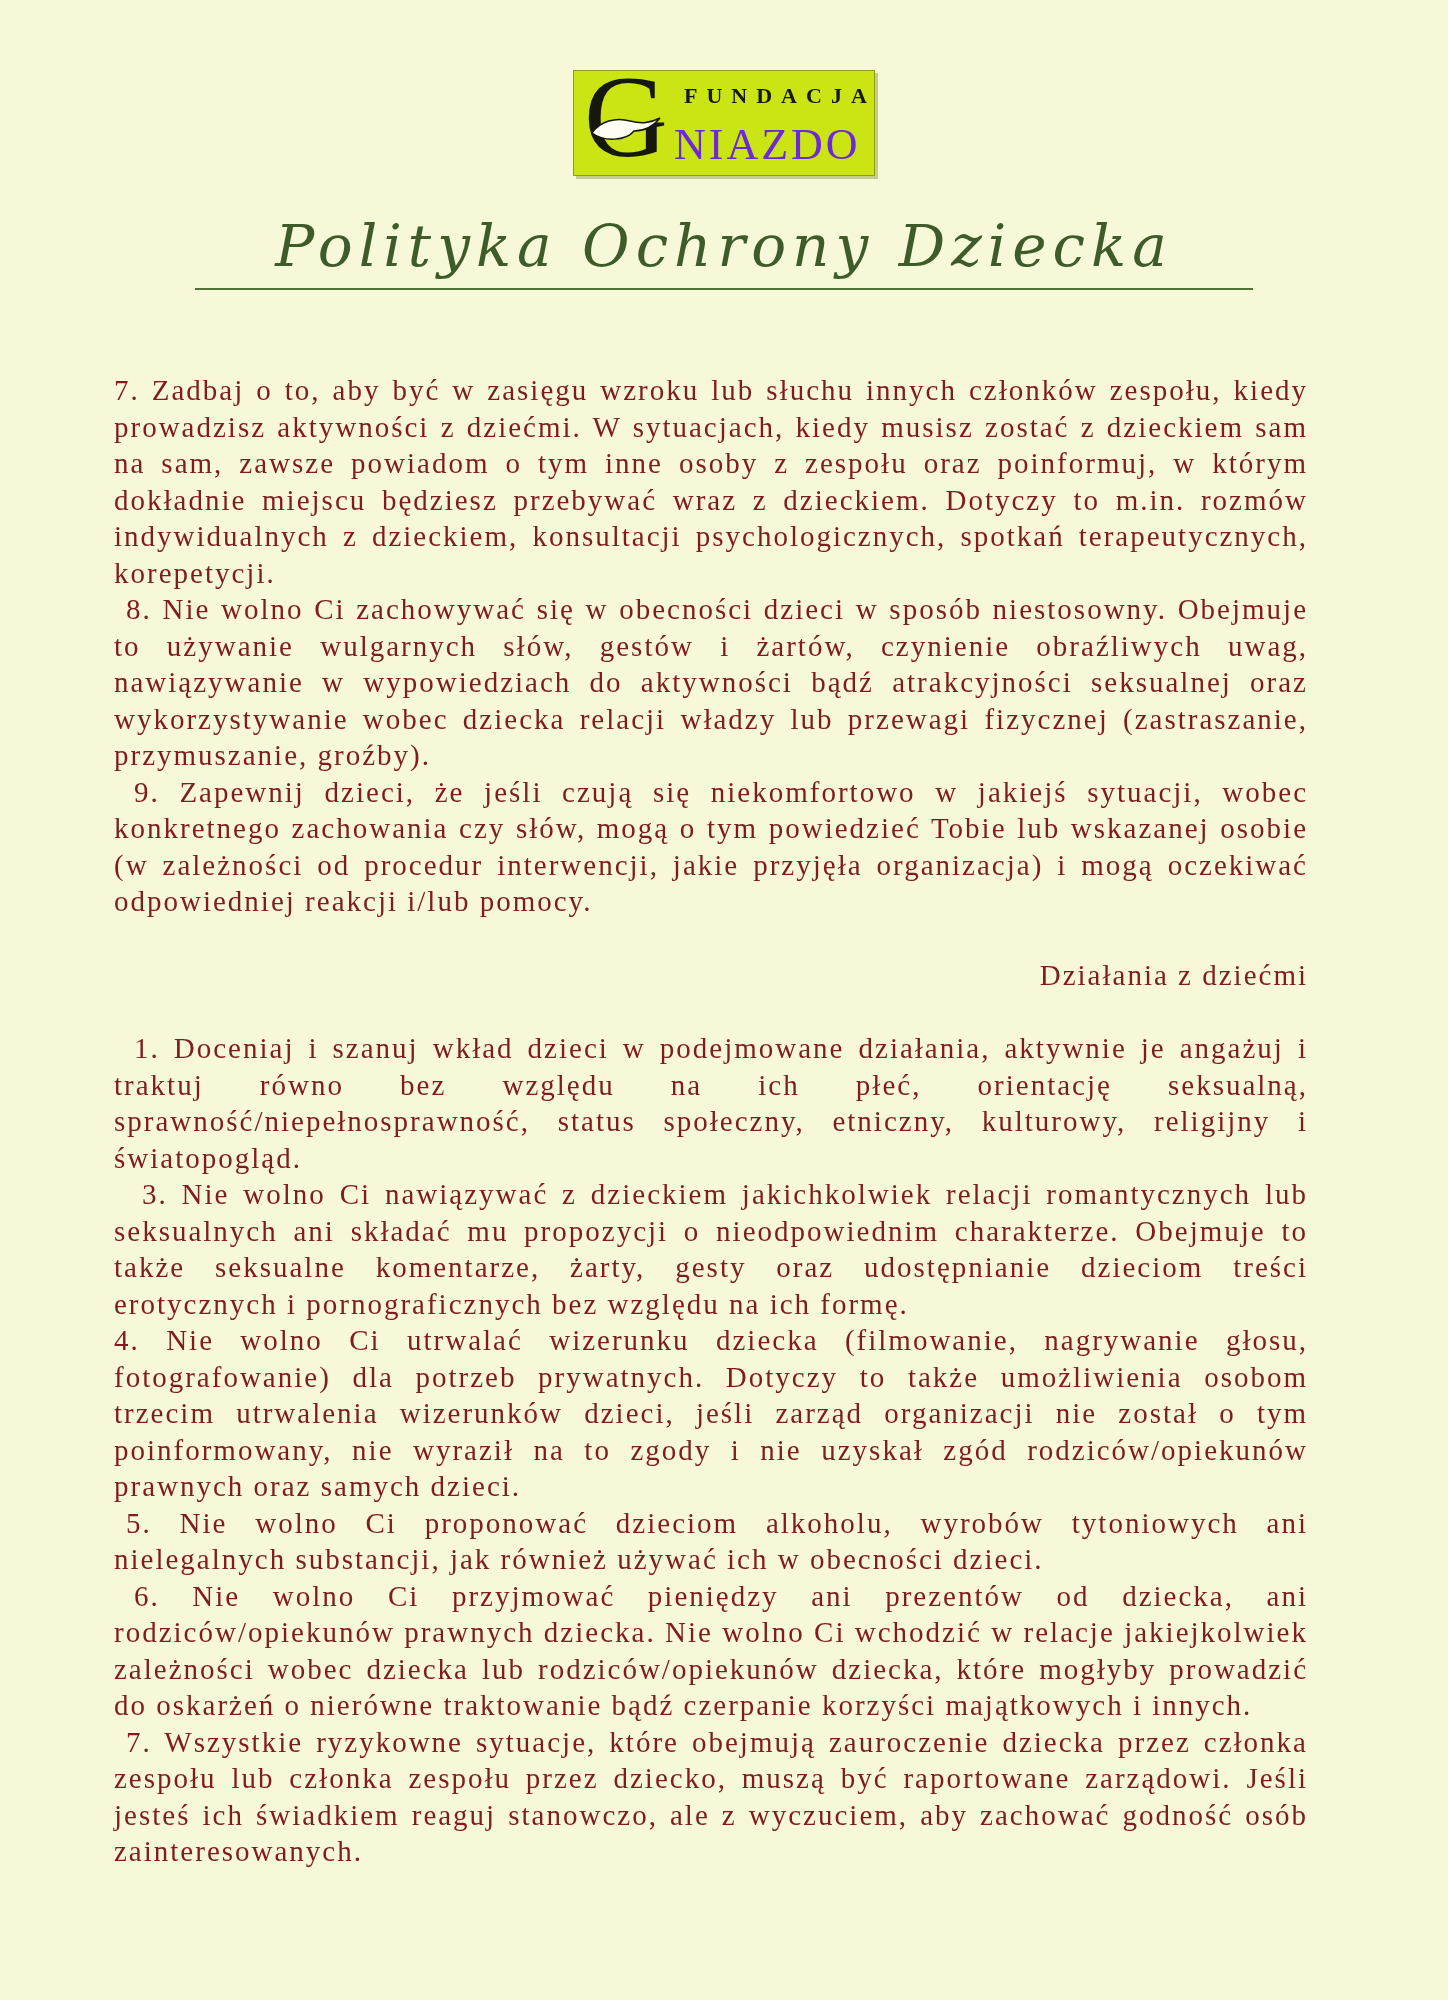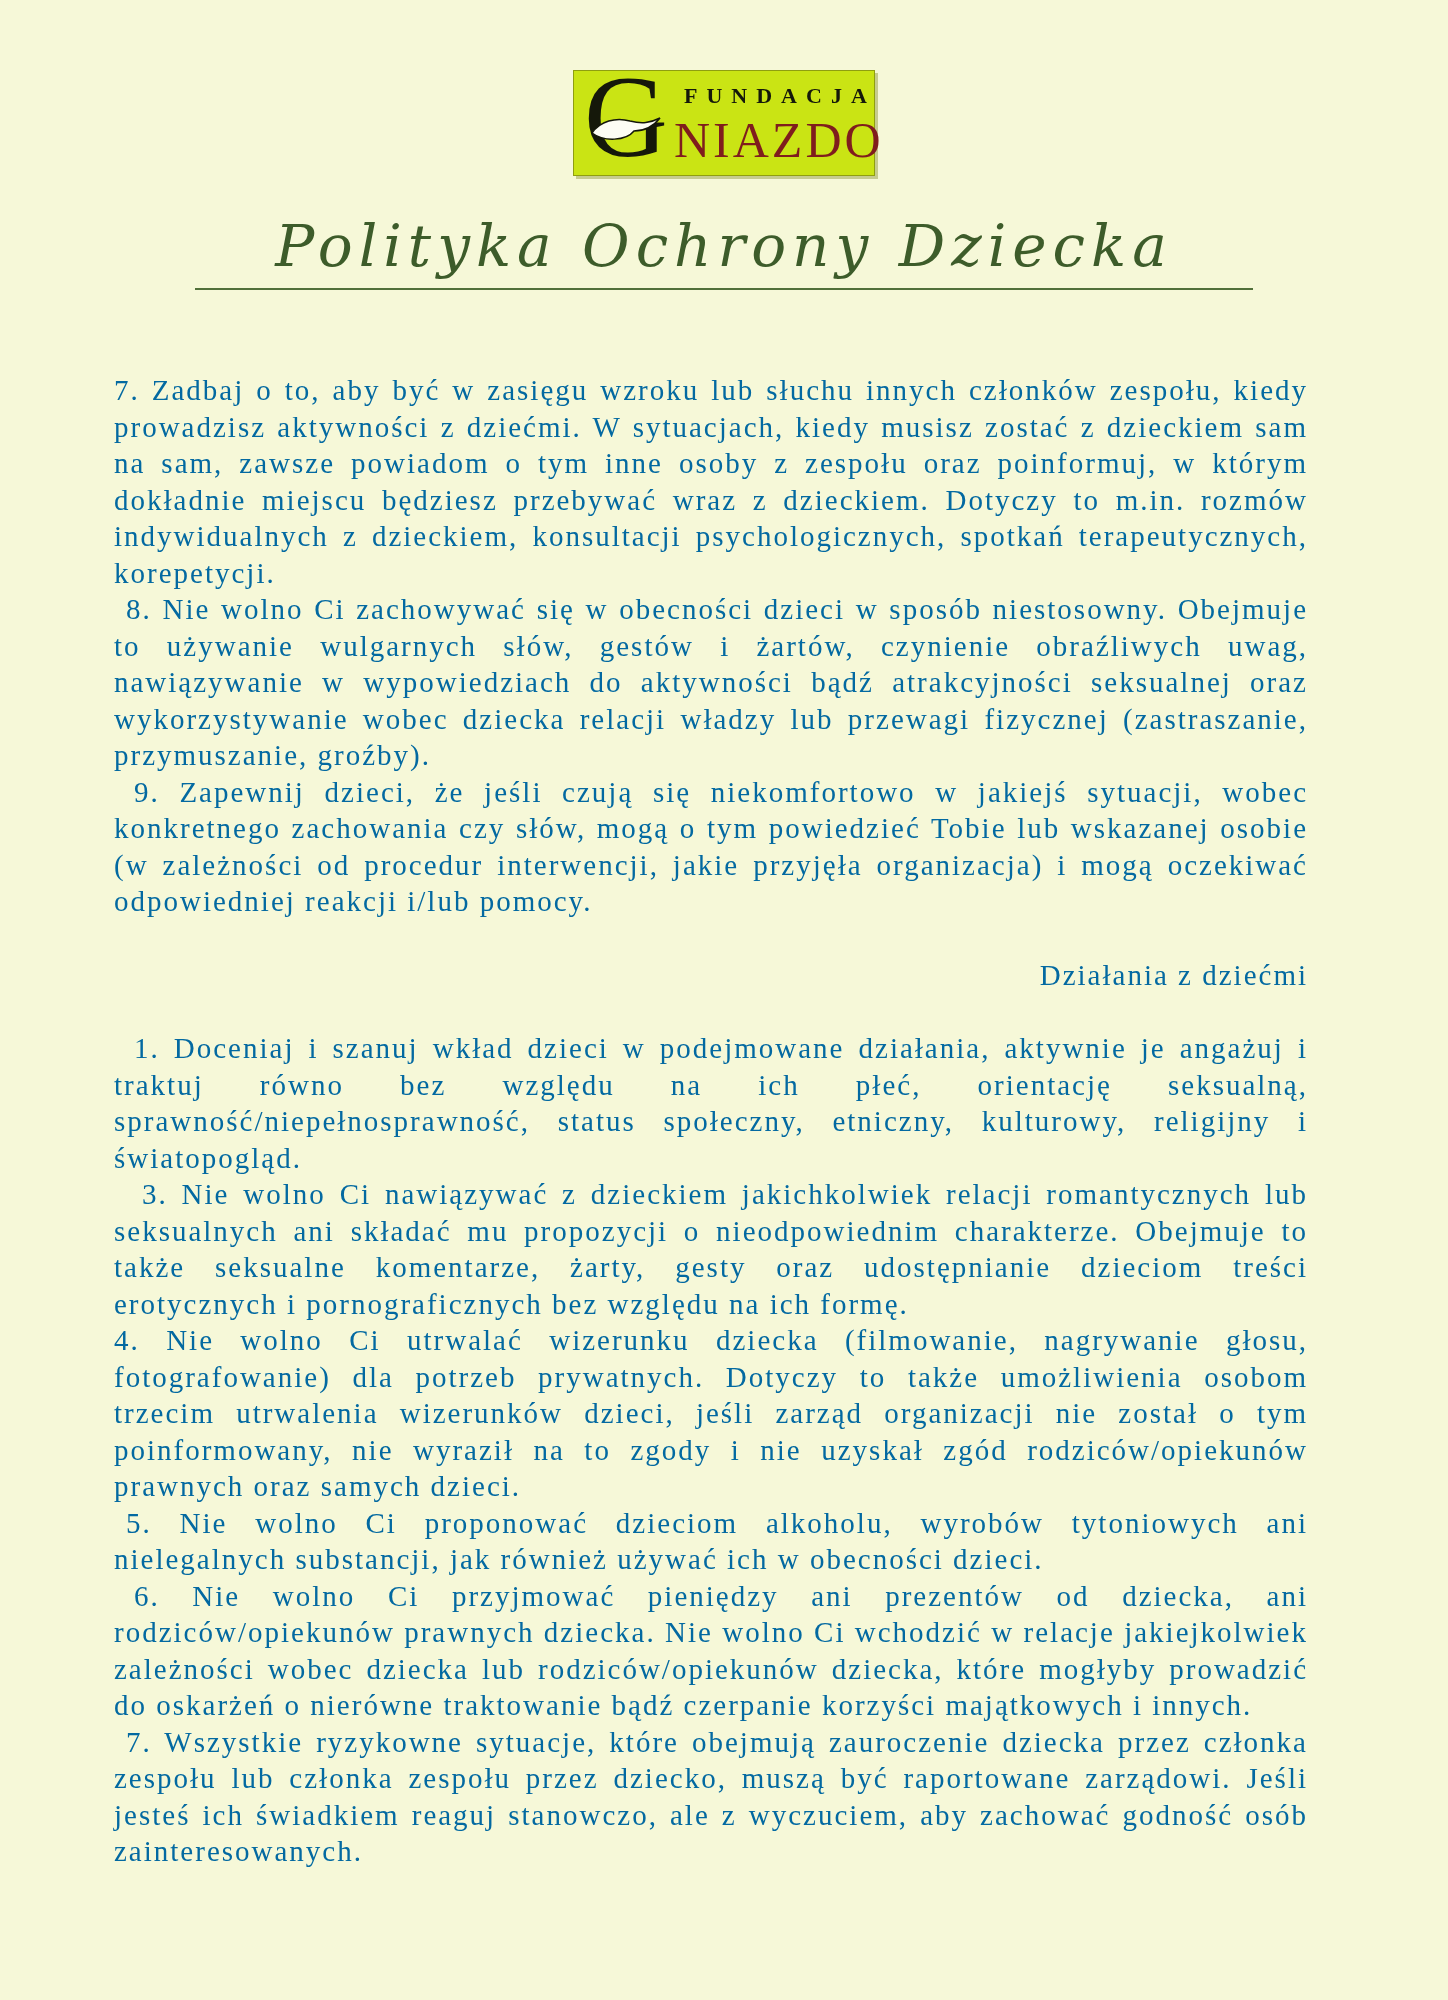--- a/index.html
+++ b/index.html
@@ -22,34 +22,34 @@
     position:absolute;left:10px;top:-12px;
     font-family:"Liberation Serif",serif;font-size:116px;line-height:116px;
     color:#15180a;
   }
   .bird{position:absolute;left:16px;top:44px;width:76px;height:28px;}
   .logo-fundacja{
     position:absolute;left:110px;top:12px;
     font-size:22px;font-weight:bold;letter-spacing:9px;color:#15180a;white-space:nowrap;
   }
   .logo-niazdo{
-    position:absolute;left:100px;top:44px;
-    font-size:50px;letter-spacing:3px;line-height:1;color:#7f1d1d;white-space:nowrap;
+    position:absolute;left:100px;top:52px;
+    font-size:44px;letter-spacing:3px;line-height:1;color:#6d28d9;white-space:nowrap;
   }
   .title{
     margin:36px 0 0;
     font-family:"DejaVu Serif",serif;font-style:italic;font-weight:normal;
     font-size:58px;letter-spacing:6px;color:#3d5c2a;
   }
   .title-underline{width:1058px;height:2px;background:#51703a;margin:8px auto 0;}
 
   
   .content{
     margin:82px 140px 16px 114px;
-    color:#0369a1;
+    color:#7f1d1d;
     font-size:29px;line-height:36.5px;
     text-align:justify;letter-spacing:2px;
   }
   .content p{margin:0;}
   .ind-s{text-indent:12px;}
   .ind-m{text-indent:20px;}
   .ind-l{text-indent:28px;}
   .section-heading{margin:37px 0 37px !important;text-align:right;}
 </style>
 </head>

